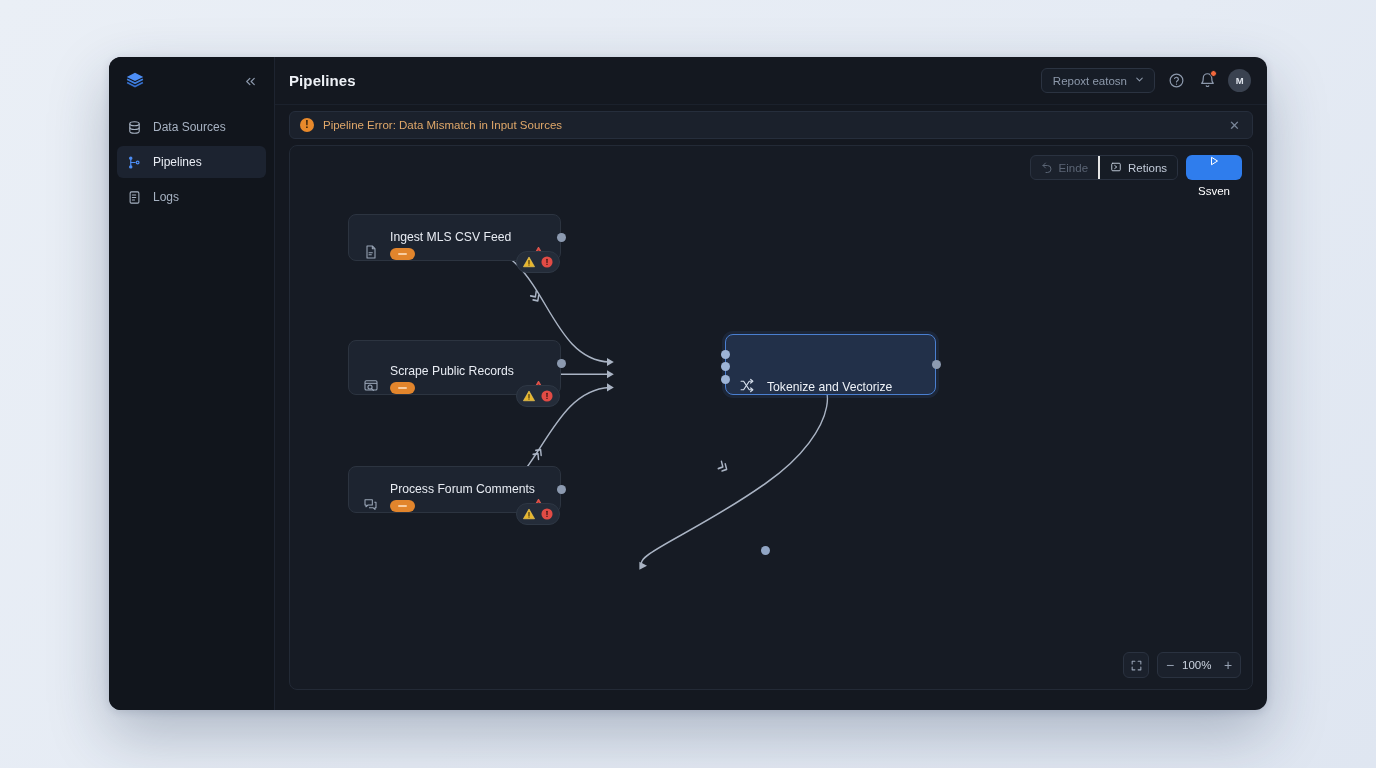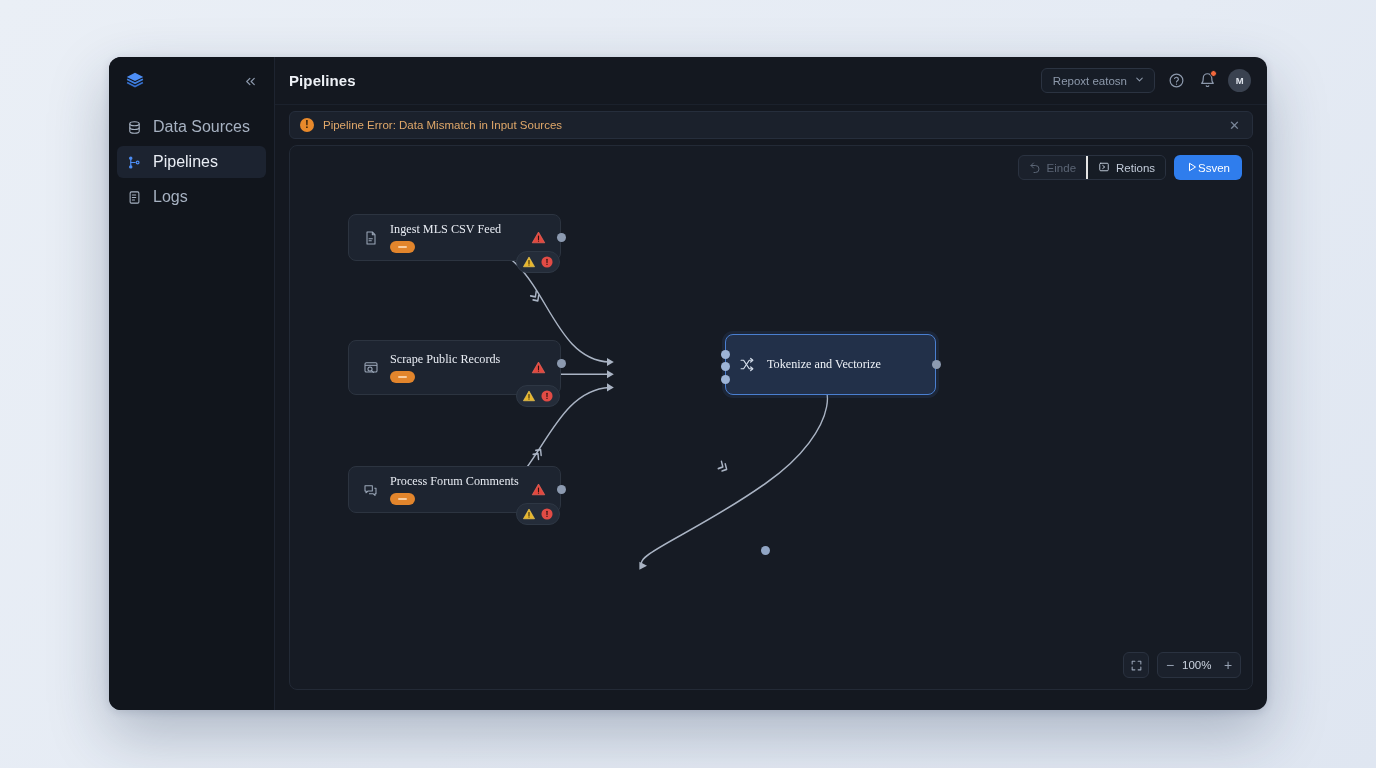--- a/index.html
+++ b/index.html
@@ -44,21 +44,21 @@
   .collapse-btn {
     width: 20px; height: 20px;
     display: flex; align-items: center; justify-content: center;
     color: #8c98ab; cursor: pointer;
   }
   .nav { padding: 6px 8px 0 8px; display: flex; flex-direction: column; gap: 3px; }
   .nav-item {
     display: flex; align-items: center; gap: 11px;
     height: 32px; padding: 0 10px;
     border-radius: 6px;
-    color: #a7b2c2; font-size: 16px;
+    color: #a7b2c2; font-size: 12px;
     cursor: pointer;
   }
   .nav-item .ic { width: 15px; height: 15px; display: flex; align-items: center; justify-content: center; flex: none; }
   .nav-item.active { background: #1c2330; color: #e9edf4; }
   .nav-item.active .ic { color: #4d8ef5; }
 
   
   .main { flex: 1; display: flex; flex-direction: column; min-width: 0; }
   .topbar {
     height: 48px; flex: none;
@@ -141,23 +141,23 @@
     display: flex; align-items: center; gap: 6px;
     padding: 0 10px; height: 100%;
     font-size: 11.5px; color: #9aa5b6;
     cursor: pointer; filter: blur(0.3px);
   }
   .tbtn.disabled { color: #5b6575; }
   .tbtn.sep { border-left: 2px solid #e5e5e5; background: #161c25; color: #c3ccda; text-align: right; }
   .btn-primary {
     height: 25px; padding: 0 12px;
     background: #2f7ded; border-radius: 6px;
-    display: flex; align-items: center; gap: 0;
+    display: flex; align-items: center; gap: 16px;
     font-size: 11.5px; color: #fff; font-weight: 500;
-    cursor: pointer; filter: blur(0.3px);
+    cursor: pointer; filter: blur(0.3px); flex-direction: column;
   }
 
   
   .zoom-ctrls {
     position: absolute; right: 11px; bottom: 11px;
     display: flex; align-items: center; gap: 8px; z-index: 6;
   }
   .fit-btn {
     width: 26px; height: 26px;
     border: 1px solid #2a3240; border-radius: 6px;
@@ -177,24 +177,23 @@
     color: #97a2b3; font-size: 14px; cursor: pointer; line-height: 1;
   }
   .zoom-val { color: #ccd4e0; font-size: 11.5px; min-width: 34px; text-align: left; }
 
   
   .node {
     position: absolute;
     background: #1d2430;
     border: 1px solid #2c3440;
     border-radius: 8px;
-    display: flex; align-items: center;
+    display: flex; align-items: flex-end;
     padding: 0 14px 0 13px;
     z-index: 3;
-    font-family: Liberation Serif, serif;
   }
   .node-icon { width: 17px; height: 17px; color: #9aa6b7; flex: none; display: flex; align-items: center; justify-content: center; }
   .node-body { margin-left: 11px; display: flex; flex-direction: column; gap: 4px; flex: 1; min-width: 0; }
   .node-title { color: #e8ecf3; font-size: 12.2px; white-space: nowrap; }
   .node-pill {
     width: 25px; height: 12px; border-radius: 7px;
     background: #e2852c;
     display: flex; align-items: center; justify-content: center;
     filter: blur(0.4px);
   }

